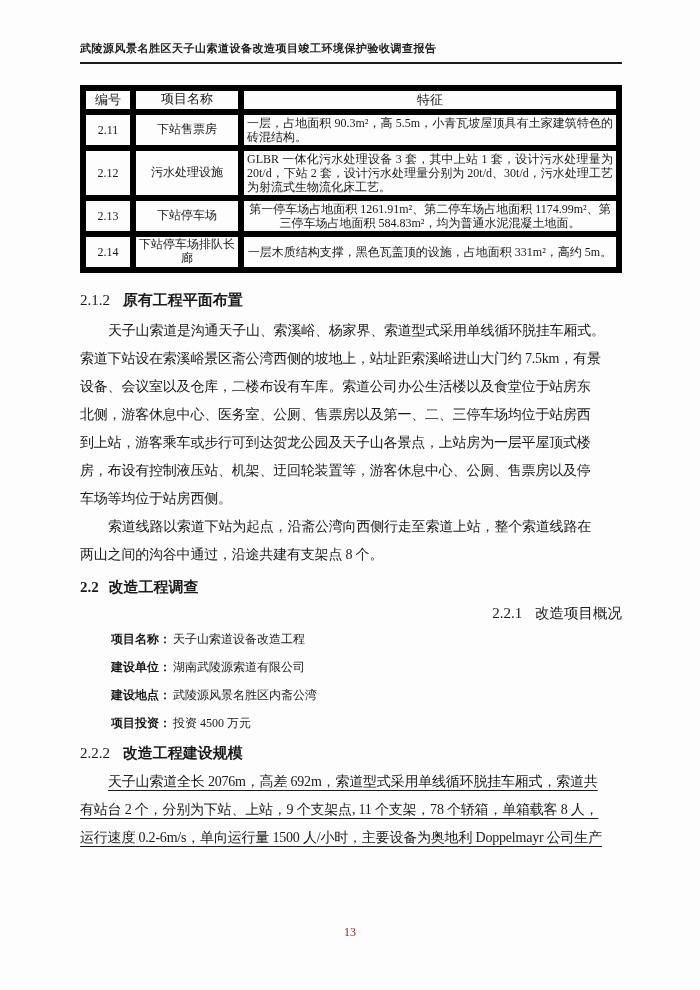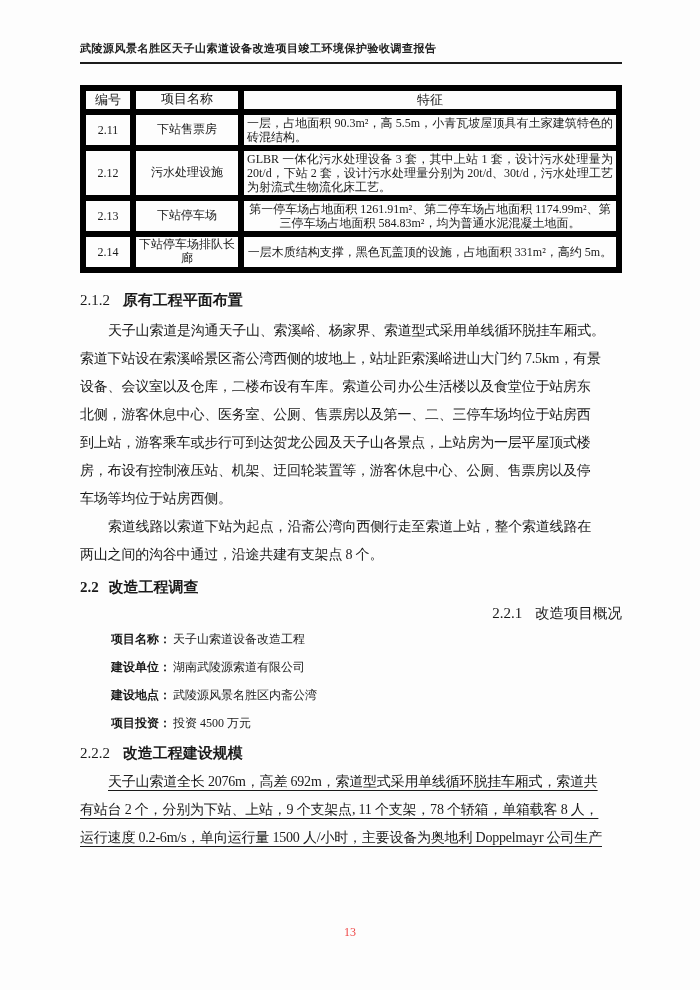--- a/index.html
+++ b/index.html
@@ -88,21 +88,21 @@
     font-weight: bold;
   }
   .info-value { margin-left: 2px; }
 
   .page-number {
     position: absolute;
     left: 0; bottom: 50px;
     width: 100%;
     text-align: center;
     font-size: 12px;
-    color: #ef4444;
+    color: #7f1d1d;
   }
 </style>
 </head>
 <body>
 
 <div class="page">
 
   <div class="header">
     <span>武陵源风景名胜区天子山索道设备改造项目竣工环境保护验收调查报告</span>
   </div>

